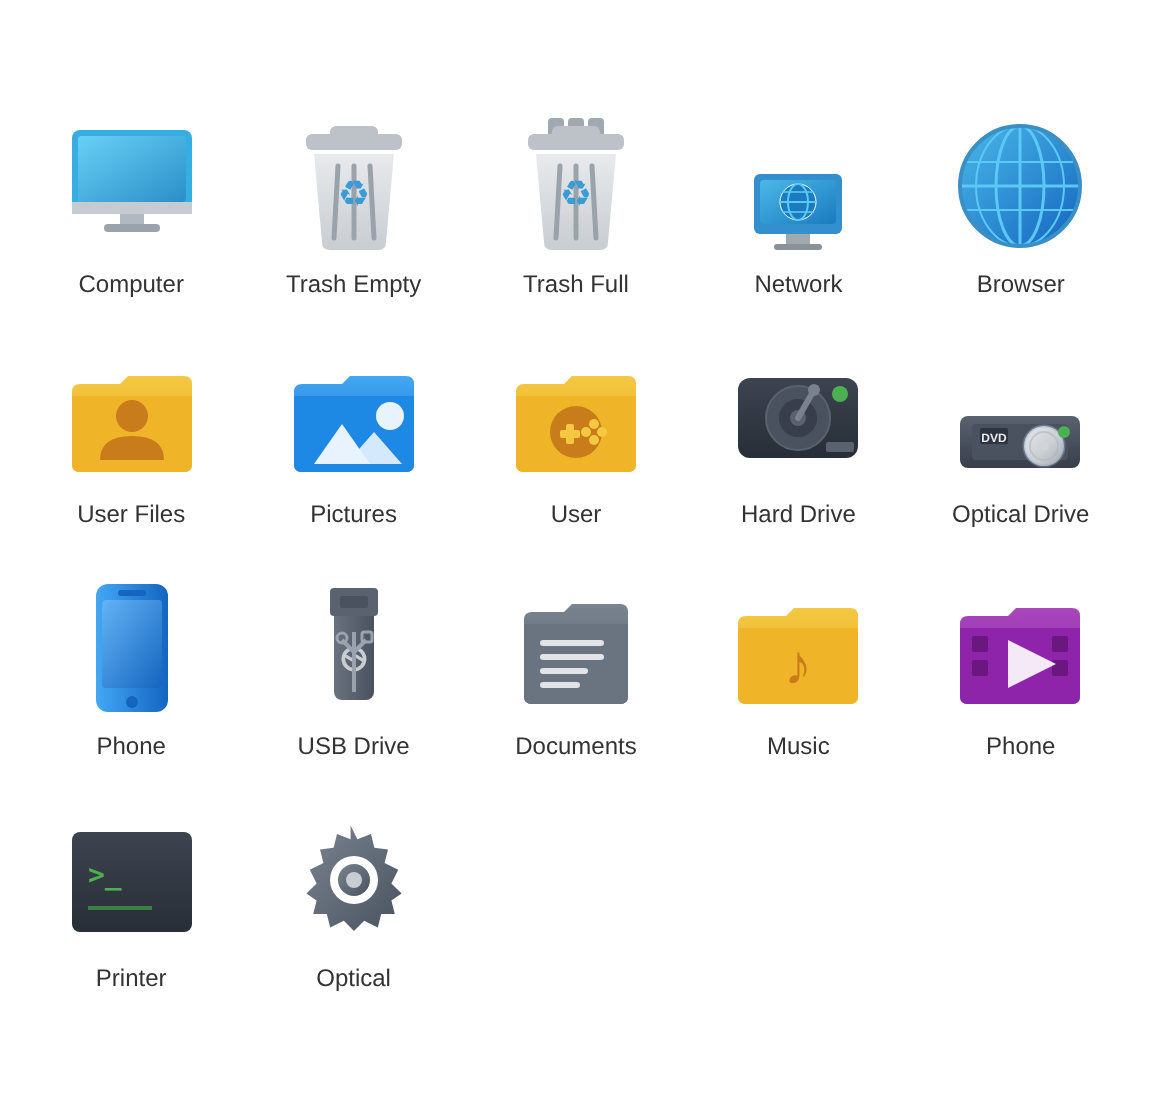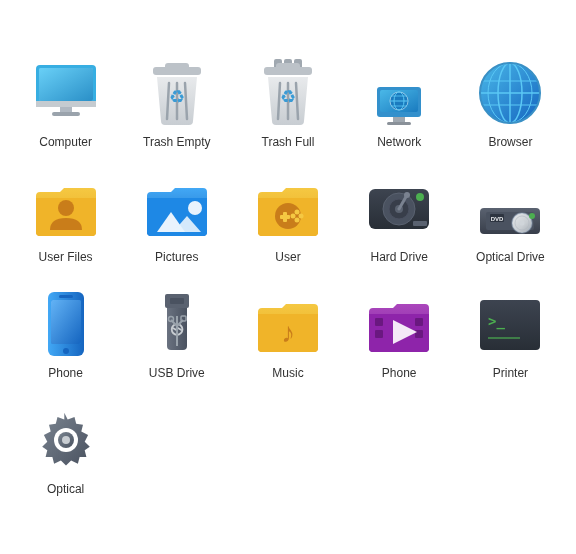--- a/index.html
+++ b/index.html
@@ -353,20 +353,40 @@
         <line x1="22" y1="36" x2="28" y2="30" stroke="#9aa3ac" stroke-width="2"></line>
         <circle cx="16" cy="29" r="2.5" fill="none" stroke="#9aa3ac" stroke-width="1.5"></circle>
         <rect x="26" y="26" width="5" height="5" rx="1" fill="none" stroke="#9aa3ac" stroke-width="1.5"></rect>
 
         <rect x="15" y="8" width="14" height="6" rx="1" fill="#4a5260"></rect>
       </svg>
     </div>
     <span class="label">USB Drive</span>
   </div>
 
+  <div class="icon-item">
+    <div class="icon-svg">
+      <svg width="60" height="68" viewBox="0 0 60 68">
+        <defs>
+          <linearGradient id="docFolderGrad" x1="0" y1="0" x2="0" y2="1">
+            <stop offset="0%" stop-color="#7a8490"></stop>
+            <stop offset="100%" stop-color="#555e66"></stop>
+          </linearGradient>
+        </defs>
+        <path d="M4 20 Q4 16 8 16 L24 16 L28 12 L52 12 Q56 12 56 16 L56 58 Q56 62 52 62 L8 62 Q4 62 4 58 Z" fill="url(#docFolderGrad)"></path>
+        <path d="M4 22 L56 22 L56 58 Q56 62 52 62 L8 62 Q4 62 4 58 Z" fill="#6a7480"></path>
+
+        <rect x="12" y="30" width="32" height="3" rx="1.5" fill="#fff" opacity="0.8"></rect>
+        <rect x="12" y="37" width="32" height="3" rx="1.5" fill="#fff" opacity="0.8"></rect>
+        <rect x="12" y="44" width="24" height="3" rx="1.5" fill="#fff" opacity="0.8"></rect>
+        <rect x="12" y="51" width="20" height="3" rx="1.5" fill="#fff" opacity="0.8"></rect>
+      </svg>
+    </div>
+    <span class="label">Documents</span>
+  </div>
 
   <div class="icon-item">
     <div class="icon-svg">
       <svg width="68" height="60" viewBox="0 0 68 60">
         <defs>
           <linearGradient id="musicFolderGrad" x1="0" y1="0" x2="0" y2="1">
             <stop offset="0%" stop-color="#f5c842"></stop>
             <stop offset="100%" stop-color="#e8a820"></stop>
           </linearGradient>
         </defs>

